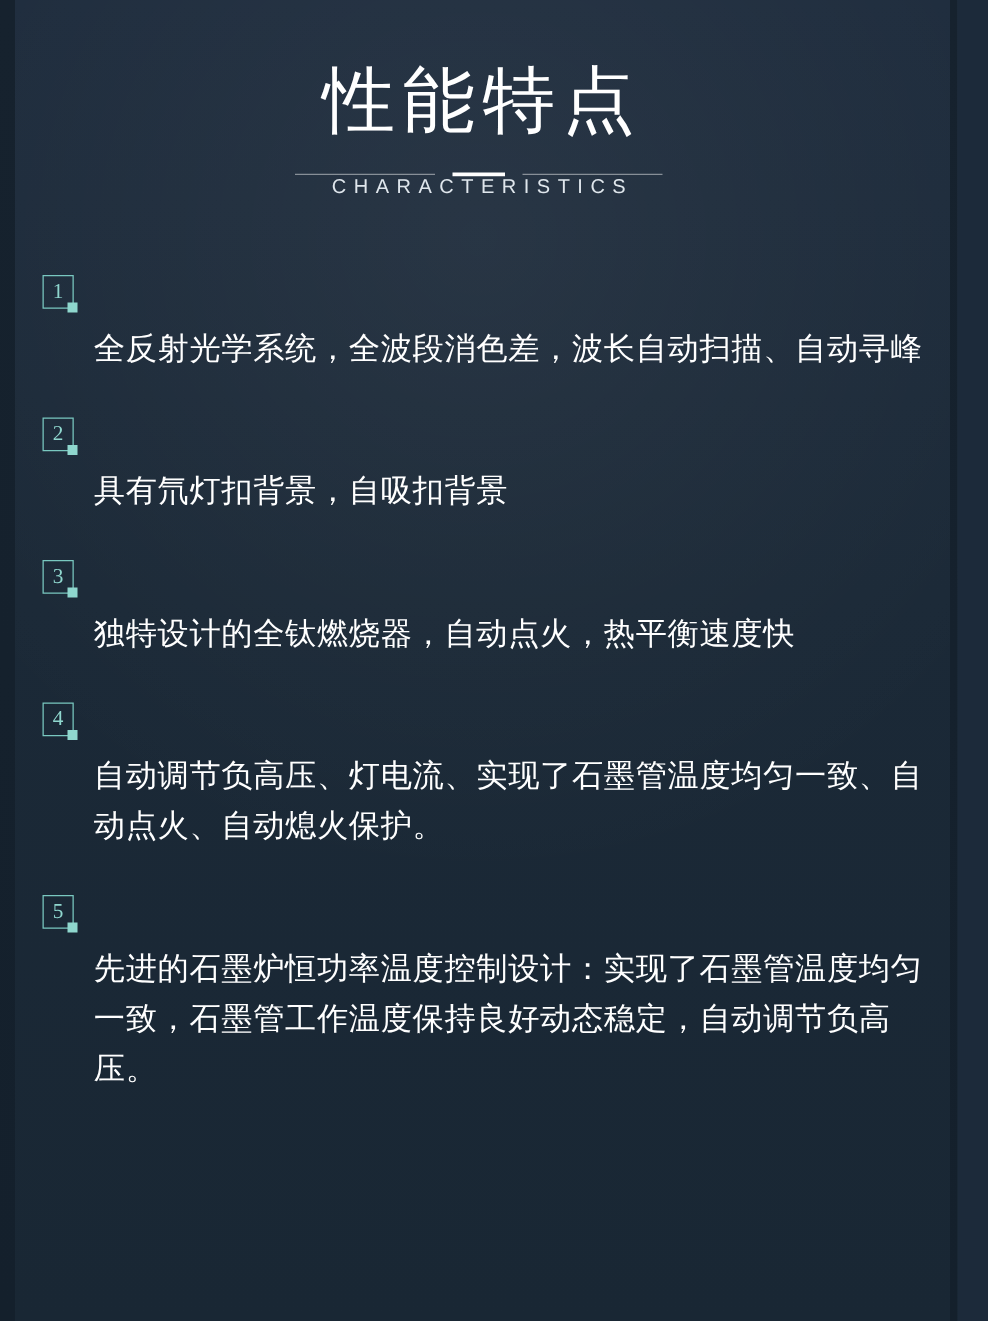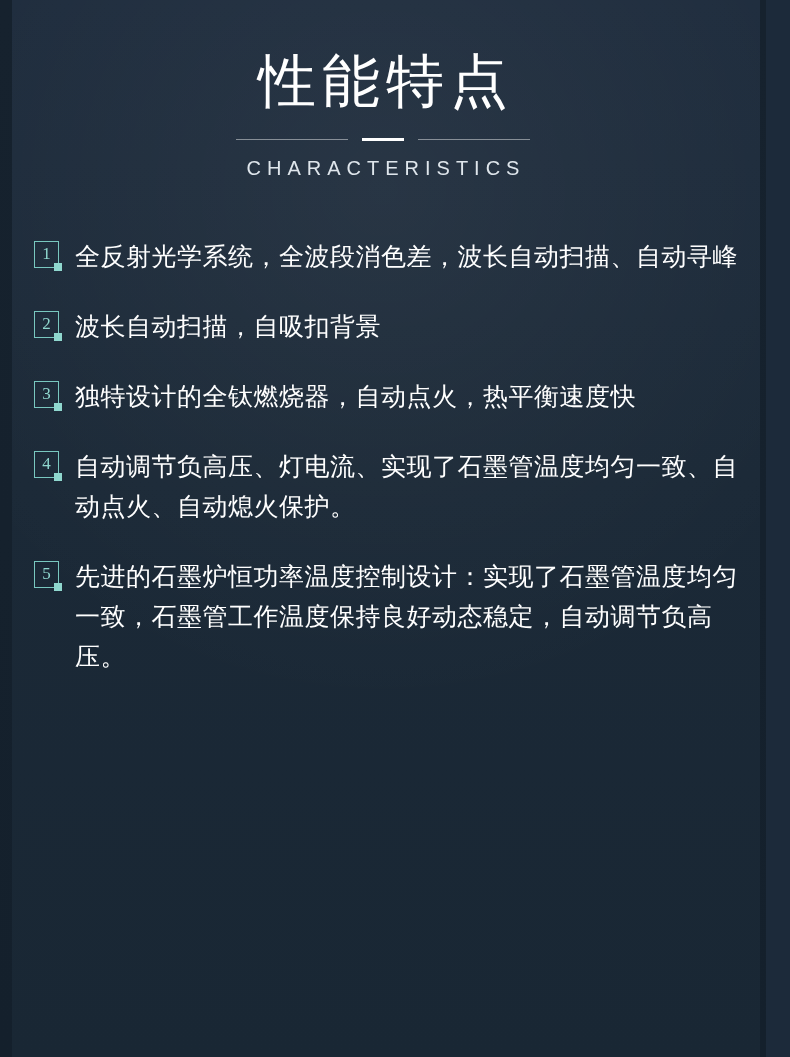--- a/index.html
+++ b/index.html
@@ -66,23 +66,22 @@
     height: 1px;
     width: 112px;
     background: rgba(255,255,255,0.45);
   }
   .rule-mid {
     height: 3px;
     width: 42px;
     background: #ffffff;
   }
   .subtitle {
-    margin-top: 16px;
     color: #dfe6ec;
-    font-size: 20px;
+    font-size: 16px;
     letter-spacing: 6px;
     text-indent: 6px;
   }
 
   
   .list {
     margin: 56px 0 0 0;
     padding: 0 26px 0 34px;
   }
   .item {
@@ -126,20 +125,21 @@
     width: 8px;
     height: 8px;
     background: #8fd7ce;
   }
   .text {
     color: #ffffff;
     font-size: 25px;
     line-height: 40px;
     letter-spacing: 0.5px;
     flex: 1 1 auto;
+    margin-top: 44px;
   }
   .text p {
     margin: 0;
   }
 </style>
 </head>
 <body>
 
 <div class="page">
   <div class="edge-left"></div>
@@ -168,21 +168,21 @@
       </div>
     </div>
 
     <div class="item">
       <div class="num">
         <span class="num-box"></span>
         <span class="num-text">2</span>
         <span class="num-tick"></span>
       </div>
       <div class="text">
-        <p>波长自动扫描，自吸扣背景</p>
+        <p>具有氘灯扣背景，自吸扣背景</p>
       </div>
     </div>
 
     <div class="item">
       <div class="num">
         <span class="num-box"></span>
         <span class="num-text">3</span>
         <span class="num-tick"></span>
       </div>
       <div class="text">

